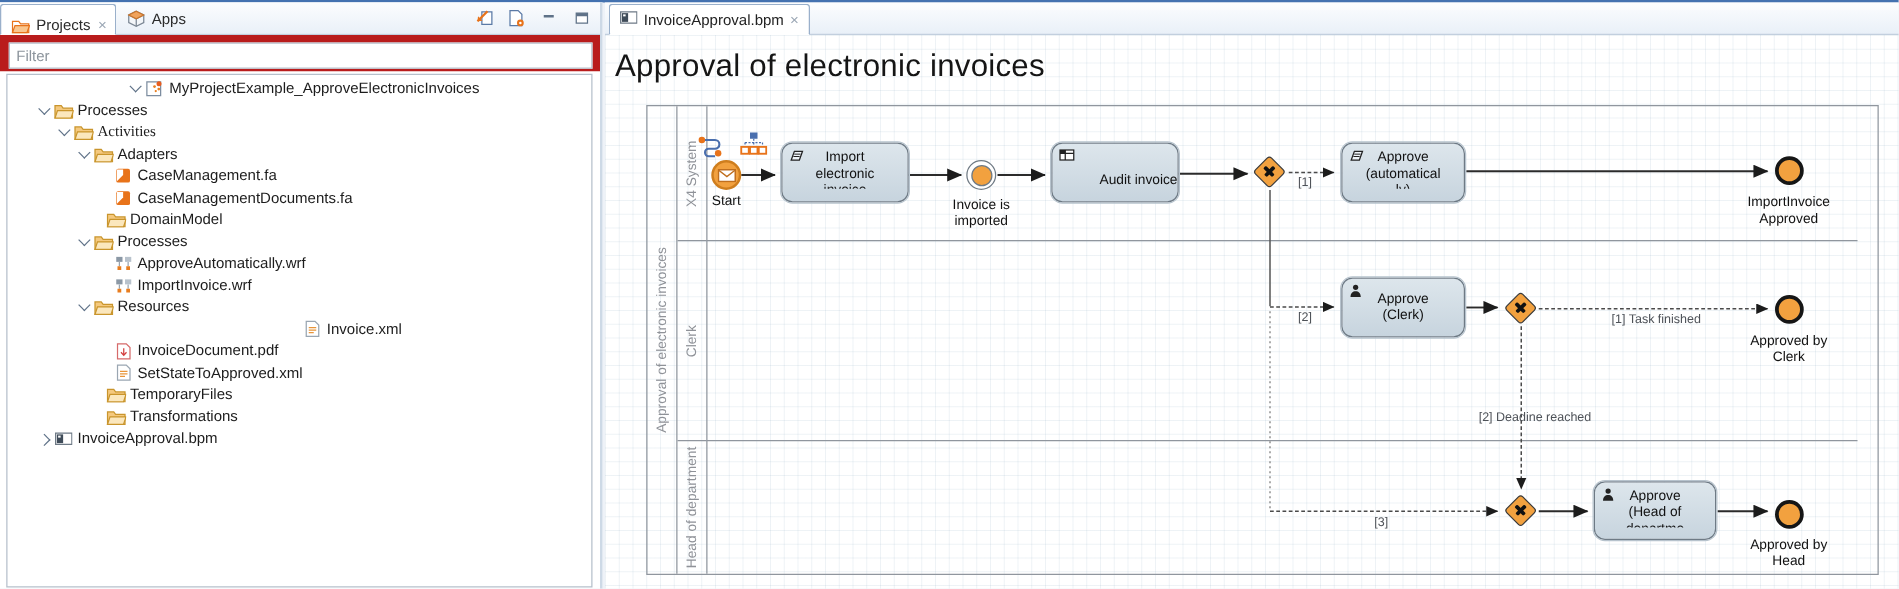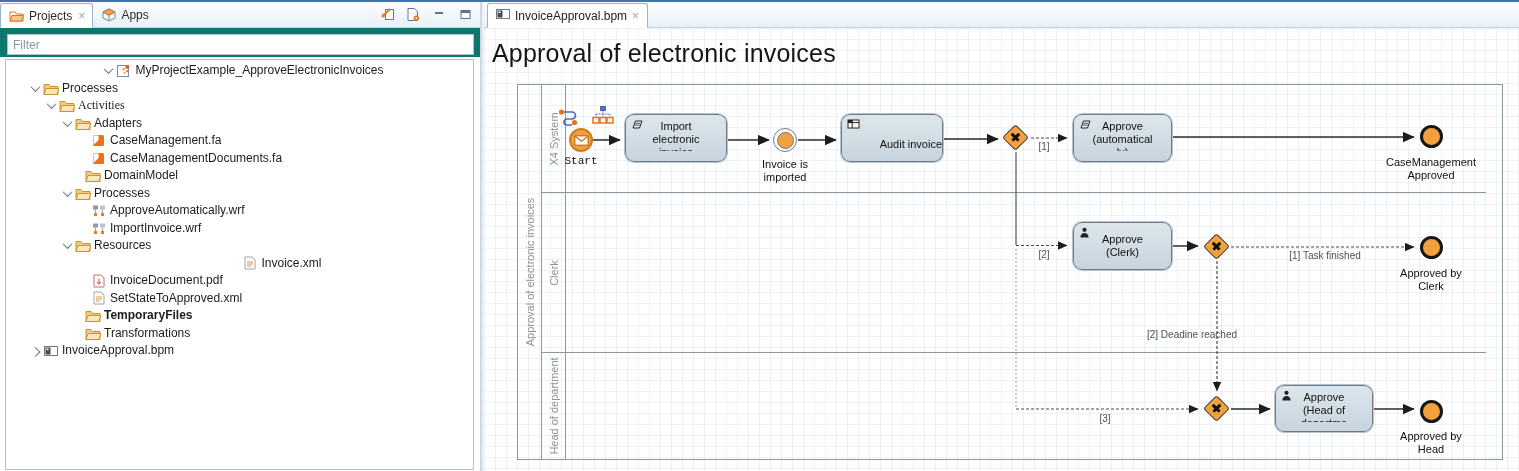--- a/index.html
+++ b/index.html
@@ -4,25 +4,25 @@
 <style>
   * { margin:0; padding:0; box-sizing:border-box; }
   html,body { width:1519px; height:471px; overflow:hidden; }
   body { font-family:"Liberation Sans", sans-serif; background:#eef2f8; }
   .screen { position:relative; width:1519px; height:471px; background:#eef2f8; border-top:2px solid #4472b0; }
 
   
   .left-panel { position:absolute; left:0; top:0; width:482px; height:469px; background:#fff; border-right:2px solid #cdd9e6; }
   .tabbar { position:relative; height:26px; background:linear-gradient(#fcfdfe,#e9f0f8); border-bottom:1px solid #c2cfde; display:flex; align-items:flex-end; }
   .tab { display:flex; align-items:center; gap:4px; height:25px; padding:0 7px; font-size:12px; color:#2b2b2b; }
-  .tab.active { background:#fff; border:1px solid #9ab0cb; border-bottom:1px solid #fff; border-radius:3px 3px 0 0; margin-bottom:-1px; }
+  .tab.active { background:#fff; border:1px solid #9ab0cb; border-bottom:1px solid #fff; border-radius:3px 3px 0 0; margin-bottom:-1px;align-items:flex-end; }
   .tab .close { color:#9aa6b4; font-size:12px; margin-left:2px; cursor:default; }
   .tab-tools { position:absolute; right:6px; top:4px; display:flex; align-items:center; gap:8px; }
   .tool-btn { display:inline-flex; align-items:center; justify-content:center; width:18px; height:16px; }
-  .filter-wrap { padding:6px 20px 2px 7px; background:#0f766e; }
+  .filter-wrap { padding:6px 20px 2px 7px; background:#b91c1c; }
   .filter-input { width:467px; height:21px; border:1px solid #b6c0cb; font-size:12px; color:#333; padding:0 5px; outline:none; font-family:"Liberation Sans",sans-serif; }
   .filter-input::placeholder { color:#8c949c; }
   .tree-box { position:absolute; left:5px; right:6px; top:57px; bottom:1px; border:1px solid #b6c0cb; background:#fff; overflow:hidden; padding-top:2px; }
   .tree-row { position:relative; height:17.5px; line-height:17.5px; font-size:12px; color:#1c1c1c; white-space:nowrap; display:flex; align-items:center; }
   .tree-row.muted, .tree-row.muted .lbl { color:#9b9b9b; }
   .chev { display:inline-block; width:7px; height:7px; border-right:1.4px solid #5f7288; border-bottom:1.4px solid #5f7288; flex:none; }
   .chev.open { transform:rotate(45deg) translate(-1px,-1px); }
   .chev.closed { transform:rotate(-45deg) translate(-1px,1px); }
   .chev-slot { width:14px; flex:none; display:flex; justify-content:center; }
   .ticon { width:17px; flex:none; display:inline-flex; align-items:center; justify-content:center; }
@@ -279,21 +279,21 @@
         <div class="tree-row" style="padding-left: 70px;">
           <span class="chev-slot"></span>
           <span class="ticon">
             <svg width="12" height="14" viewBox="0 0 12 14">
               <path d="M1 1 h7 l3 3 v9 H1 Z" fill="#fff" stroke="#9aa6b2"></path>
               <path d="M3 6 h6 M3 8 h6 M3 10 h4" stroke="#e8953a"></path>
             </svg>
           </span>
           <span class="lbl">SetStateToApproved.xml</span>
         </div>
-        <div class="tree-row" style="padding-left: 54px; font-weight: bold;">
+        <div class="tree-row" style="padding-left: 54px;">
           <span class="chev-slot"></span>
           <span style="width: 10px; flex: 0 0 auto;"></span>
           <span class="ticon">
             <svg width="16" height="13" viewBox="0 0 16 13">
               <path d="M1 2.5 h5 l1.5 2 H15 v8 H1 Z" fill="#f5c97e" stroke="#c9952c"></path>
               <path d="M1 12.5 L3 6.5 H15.8 L13.8 12.5 Z" fill="#fbe7bd" stroke="#c9952c"></path>
             </svg>
           </span>
           <span class="lbl">TemporaryFiles</span>
         </div>
@@ -404,21 +404,21 @@
             <rect x="15" y="12.5" width="6" height="5.5" fill="#fff" stroke="#e8731a" stroke-width="1.5"></rect>
           </svg>
       </span>
 
       <div class="ev-start" style="left:85px; top:100px;">
         <svg width="15" height="11" viewBox="0 0 15 11">
             <rect x="0.8" y="0.8" width="13.4" height="9.4" fill="#fff" stroke="#c06f1f" stroke-width="1.2"></rect>
             <path d="M1 1.2 L7.5 6.2 L14 1.2" fill="none" stroke="#c06f1f" stroke-width="1.2"></path>
           </svg>
       </div>
-      <div class="ev-label" style="left:52px; top:127px;font-family:Liberation Mono, monospace;">Start</div>
+      <div class="ev-label" style="left:52px; top:127px;">Start</div>
 
       <div class="ev-int" style="left:289px; top:100px;">
           <div class="inner"></div>
         </div>
       <div class="ev-label" style="left:256px; top:130px;">
         <div>Invoice is</div>
         <div>imported</div>
       </div>
 
       <div class="task" style="left:141px; top:86px; width:102px; height:48px;">
@@ -464,21 +464,21 @@
           <span class="b1"></span>
           <span class="b2"></span>
         </div>
       <div class="gw" style="left:723px; top:371px;">
           <span class="b1"></span>
           <span class="b2"></span>
         </div>
 
       <div class="ev-end" style="left:936px; top:97px;"></div>
       <div class="ev-label" style="left:902px; top:128px;">
-        <div>CaseManagement</div>
+        <div>ImportInvoice</div>
           <div>Approved</div>
       </div>
       <div class="ev-end" style="left:936px; top:208px;"></div>
       <div class="ev-label" style="left:902px; top:239px;">
         <div>Approved by</div>
           <div>Clerk</div>
       </div>
       <div class="ev-end" style="left:936px; top:372px;"></div>
       <div class="ev-label" style="left:902px; top:402px;">
         <div>Approved by</div>
@@ -505,16 +505,16 @@
         </span>
         <div>Approve</div>
         <div>(Head of</div>
         <div class="clip">departme</div>
       </div>
 
       <div class="flow-label" style="left:548px; top:113px; width:24px;">[1]</div>
       <div class="flow-label" style="left:548px; top:221px; width:24px;">[2]</div>
       <div class="flow-label" style="left:601px; top:385px; width:40px;">[3]</div>
       <div class="flow-label" style="left:781px; top:222px; width:120px;">[1] Task finished</div>
-      <div class="flow-label" style="left:648px; top:301px; width:120px;">[2] Deadine reached</div>
+      <div class="flow-label" style="left:684px; top:301px; width:120px;">[2] Deadine reached</div>
     </div>
   </div>
 </div>
 
 </body></html>

